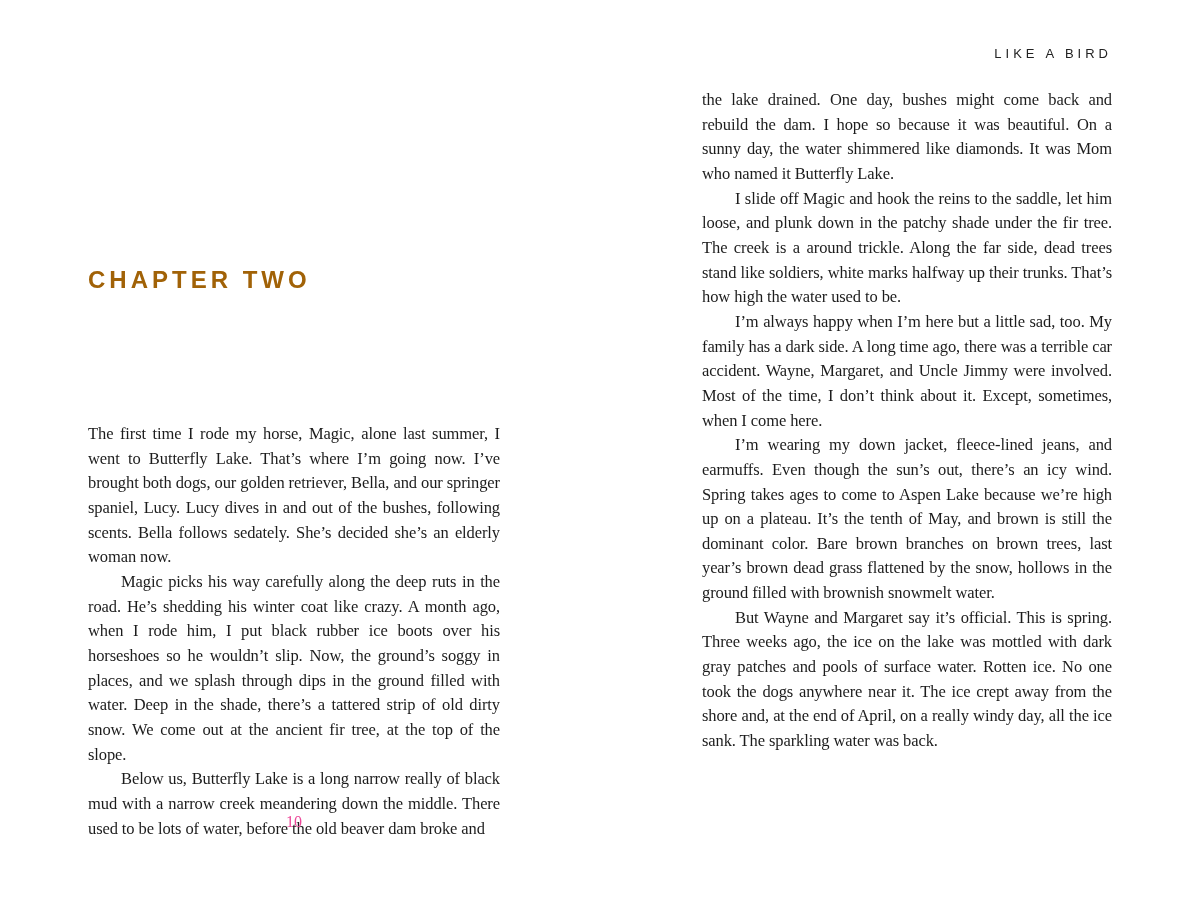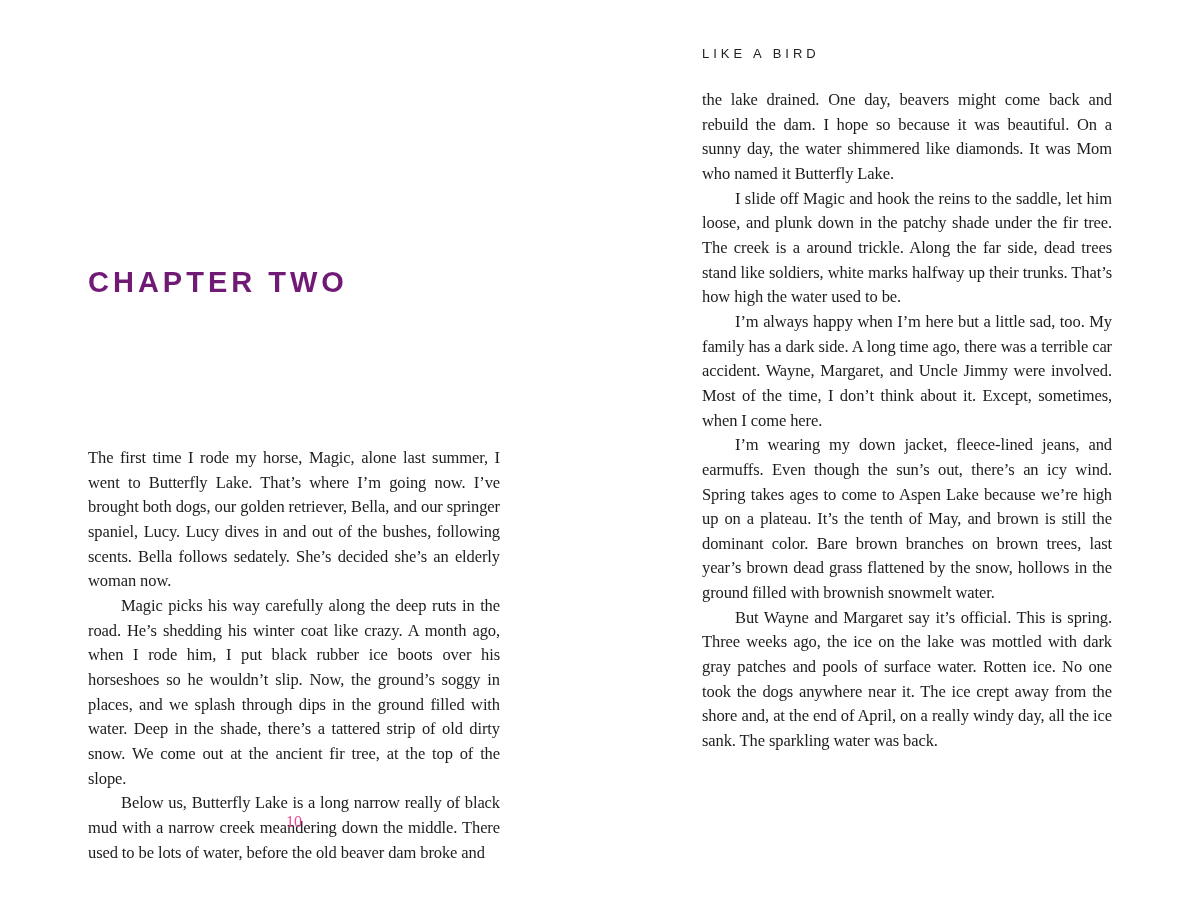--- a/index.html
+++ b/index.html
@@ -21,45 +21,45 @@
     height: 900px;
   }
   #left-page  { left: 88px;  width: 412px; }
   #right-page { left: 702px; width: 410px; }
 
   .running-header {
     position: absolute;
     top: 46px;
     left: 0;
     width: 100%;
-    text-align: left;
+    text-align: right;
     font-family: "Liberation Sans", sans-serif;
     font-size: 13px;
     font-weight: 400;
     letter-spacing: 4px;
     color: #222222;
     white-space: nowrap;
   }
   .chapter-title {
     position: absolute;
     top: 266px;
     left: 0;
     font-family: "Liberation Sans", sans-serif;
     font-weight: 700;
-    font-size: 29px;
+    font-size: 24px;
     letter-spacing: 4px;
-    color: #701a75;
+    color: #a16207;
     white-space: nowrap;
   }
   .body-text {
     position: absolute;
     left: 0;
     right: 0;
   }
-  #left-body  { top: 446px; }
+  #left-body  { top: 422px; }
   #right-body { top: 88px; }
 
   .para {
     margin: 0;
     text-align: justify;
     font-size: 16.5px;
     line-height: 24.65px;
     letter-spacing: -0.1px;
     color: #1c1c1c;
   }
@@ -87,20 +87,20 @@
     <p class="para indent">Below us, Butterfly Lake is a long narrow really of black mud with a narrow creek meandering down the middle. There used to be lots of water, before the old beaver dam broke and</p>
   </div>
 
   <div class="page-number">10</div>
 </div>
 
 <div class="page" id="right-page">
   <div class="running-header">LIKE A BIRD</div>
 
   <div class="body-text" id="right-body">
-    <p class="para">the lake drained. One day, beavers might come back and rebuild the dam. I hope so because it was beautiful. On a sunny day, the water shimmered like diamonds. It was Mom who named it Butterfly Lake.</p>
+    <p class="para">the lake drained. One day, bushes might come back and rebuild the dam. I hope so because it was beautiful. On a sunny day, the water shimmered like diamonds. It was Mom who named it Butterfly Lake.</p>
     <p class="para indent">I slide off Magic and hook the reins to the saddle, let him loose, and plunk down in the patchy shade under the fir tree. The creek is a around trickle. Along the far side, dead trees stand like soldiers, white marks halfway up their trunks. That’s how high the water used to be.</p>
     <p class="para indent">I’m always happy when I’m here but a little sad, too. My family has a dark side. A long time ago, there was a terrible car accident. Wayne, Margaret, and Uncle Jimmy were involved. Most of the time, I don’t think about it. Except, sometimes, when I come here.</p>
     <p class="para indent">I’m wearing my down jacket, fleece-lined jeans, and earmuffs. Even though the sun’s out, there’s an icy wind. Spring takes ages to come to Aspen Lake because we’re high up on a plateau. It’s the tenth of May, and brown is still the dominant color. Bare brown branches on brown trees, last year’s brown dead grass flattened by the snow, hollows in the ground filled with brownish snowmelt water.</p>
     <p class="para indent">But Wayne and Margaret say it’s official. This is spring. Three weeks ago, the ice on the lake was mottled with dark gray patches and pools of surface water. Rotten ice. No one took the dogs anywhere near it. The ice crept away from the shore and, at the end of April, on a really windy day, all the ice sank. The sparkling water was back.</p>
   </div>
 
 </div>
 
 </body></html>

